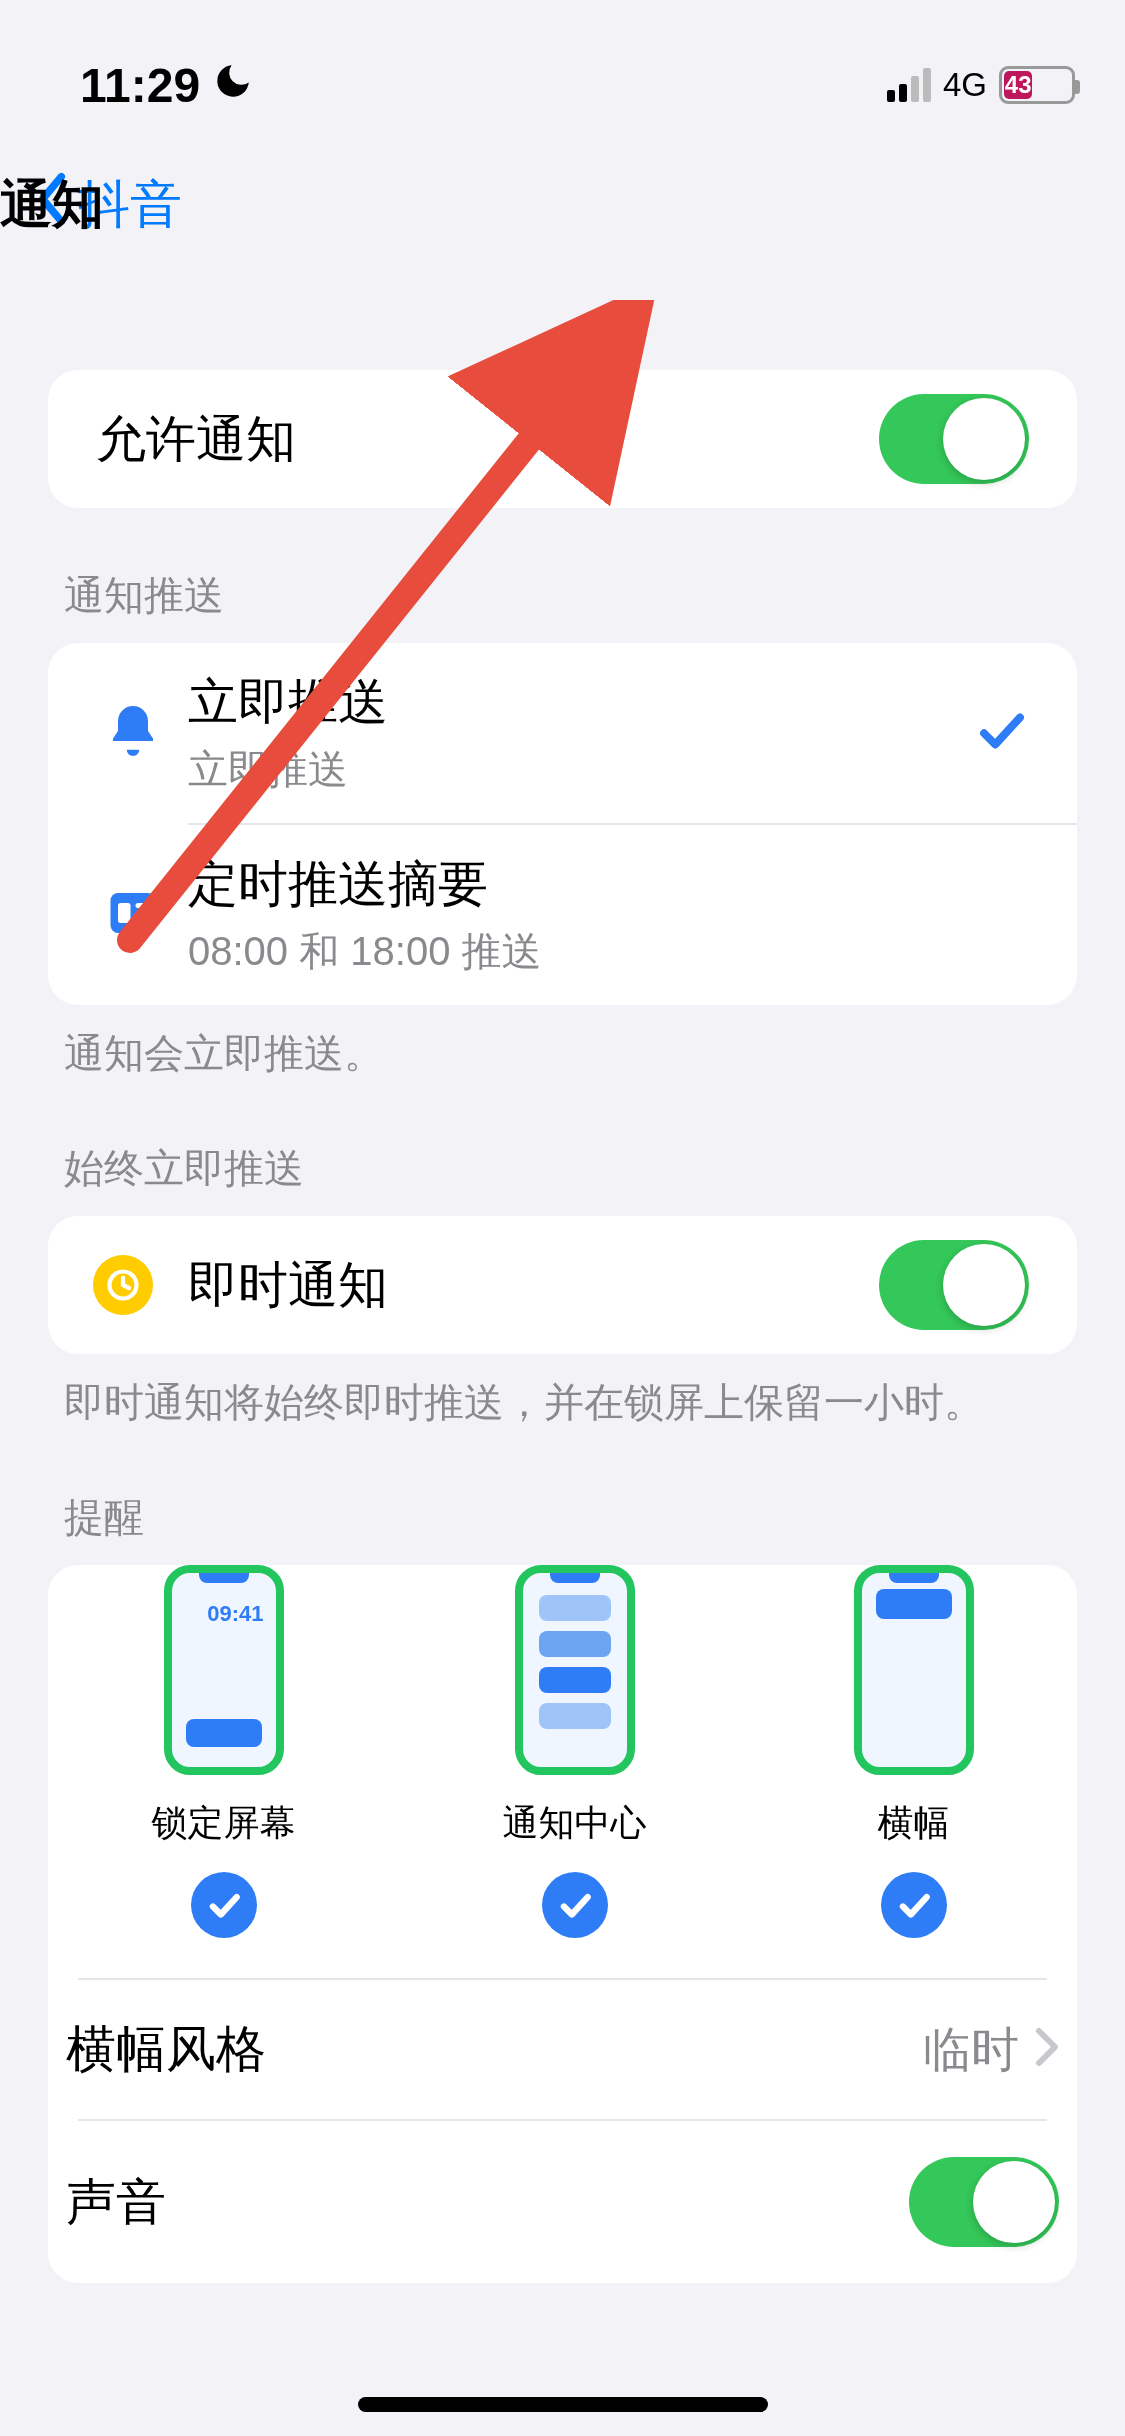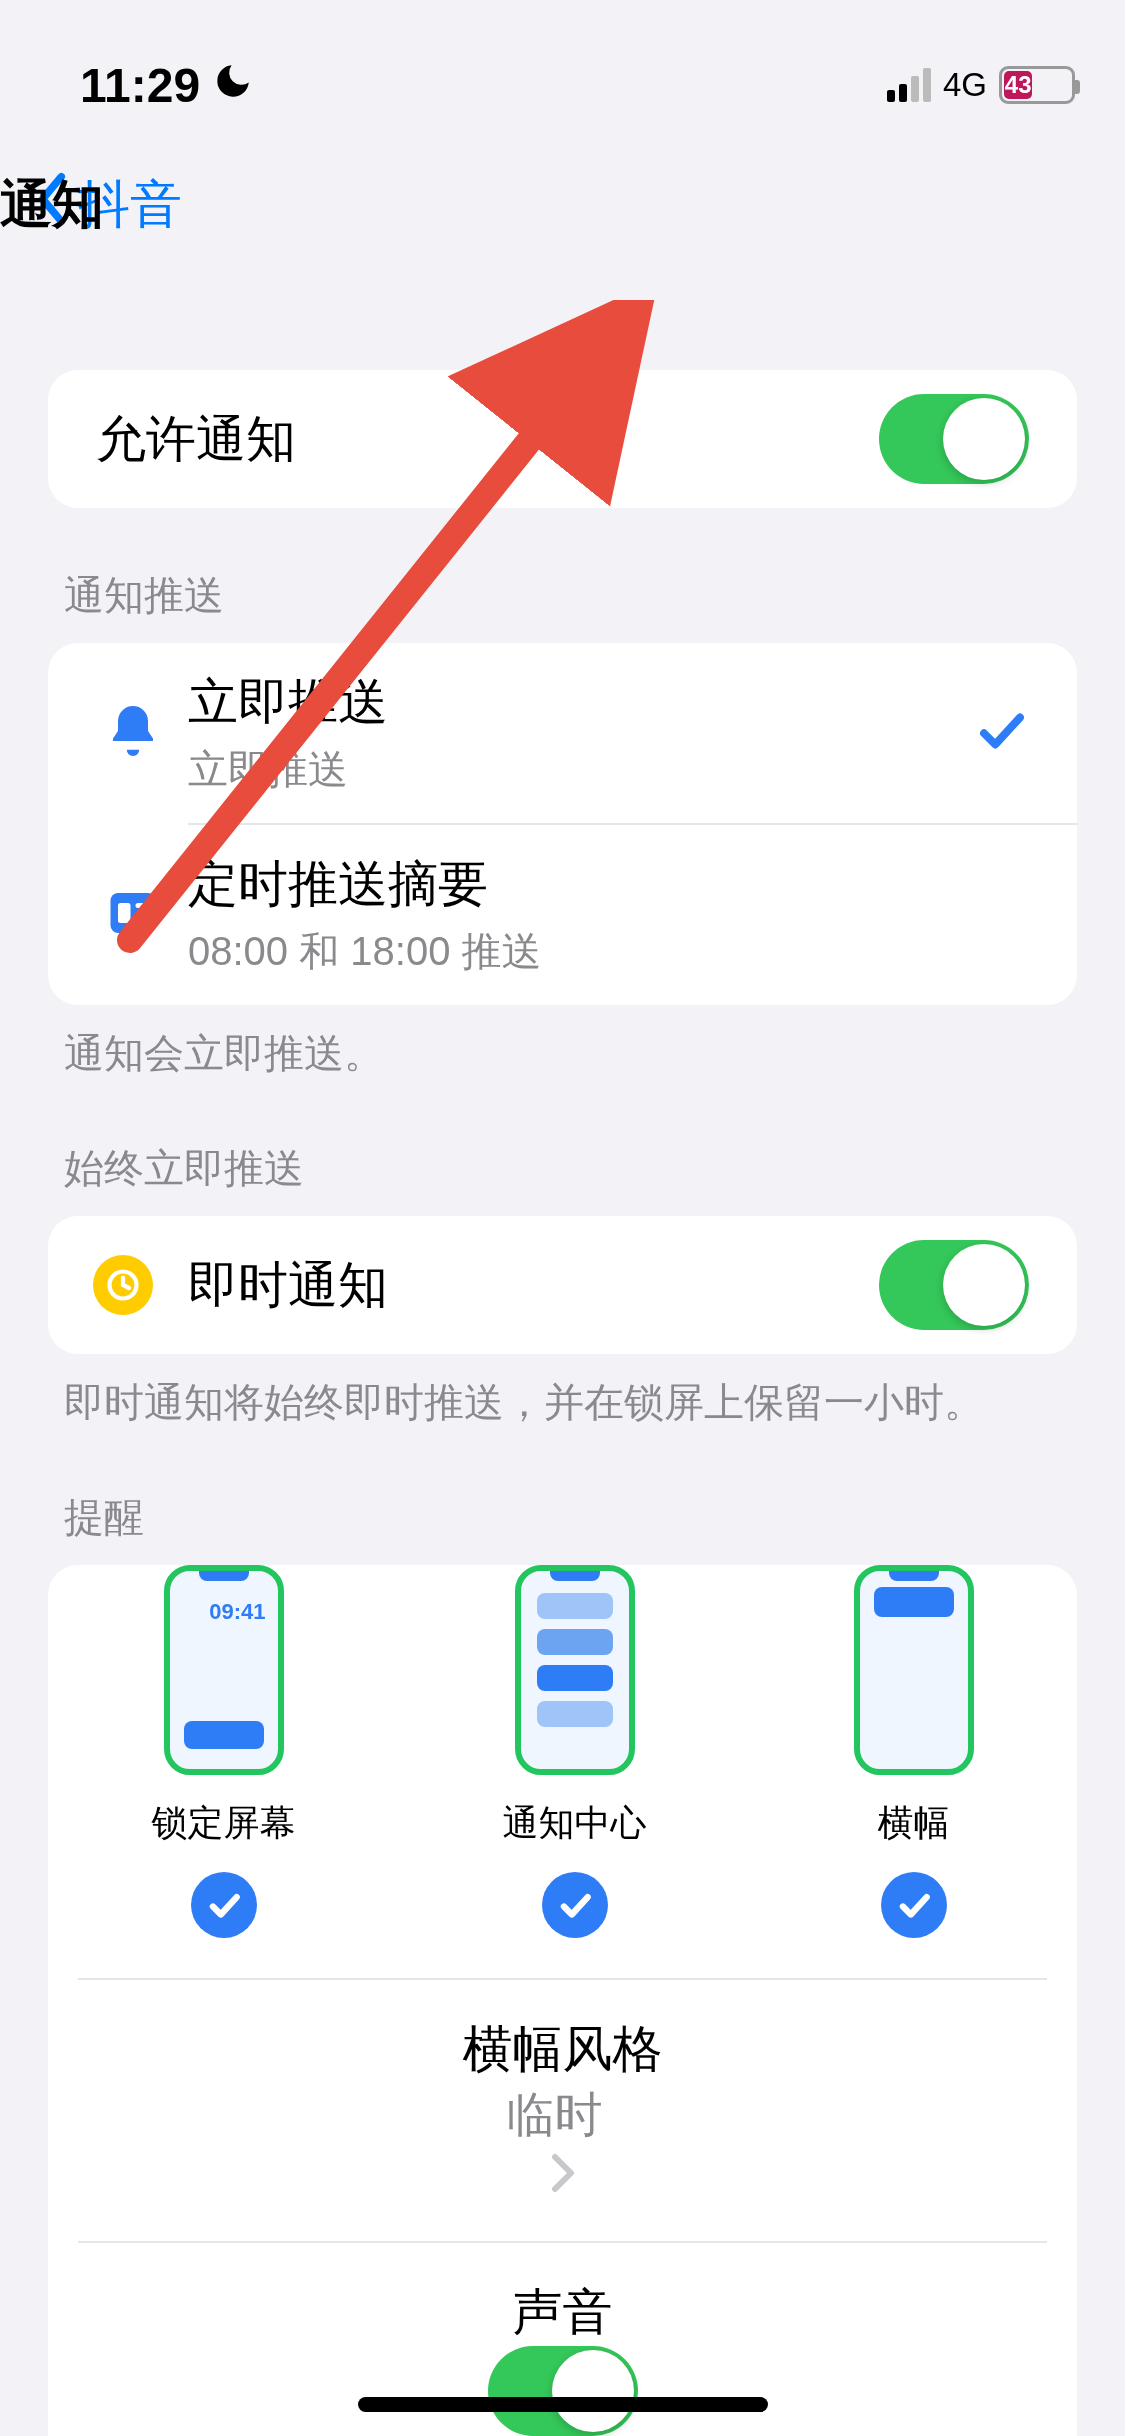--- a/index.html
+++ b/index.html
@@ -71,38 +71,38 @@
     .bell-icon svg { width:60px; height:60px; }
     .news-icon svg { width:60px; height:60px; }
     .clock-badge {
       width:60px; height:60px; border-radius:50%; background:#ffcc00;
       display:flex; align-items:center; justify-content:center;
     }
     .clock-badge svg { width:36px; height:36px; }
     .alerts-grid { display:flex; justify-content:space-around; padding-bottom:40px; }
     .alert-option { display:flex; flex-direction:column; align-items:center; gap:24px; }
     .phone-mock {
-      width:120px; height:210px; border:6px solid #22c55e; border-radius:26px;
+      width:120px; height:210px; border:8px solid #22c55e; border-radius:26px;
       background:#f0f6ff; position:relative; overflow:hidden;
     }
     .phone-notch { position:absolute; top:0; left:50%; transform:translateX(-50%); width:50px; height:10px; background:#2e7cf6; border-radius:0 0 8px 8px; }
     .lock-time { position:absolute; top:28px; right:12px; font-size:22px; color:#2e7cf6; font-weight:700; }
     .lock-bar { position:absolute; bottom:20px; left:14px; right:14px; height:28px; background:#2e7cf6; border-radius:8px; }
     .nc-stack { position:absolute; top:22px; left:16px; right:16px; display:flex; flex-direction:column; gap:10px; }
     .nc-item { height:26px; border-radius:8px; }
     .nc1{background:#9ec4f8}.nc2{background:#6ca4f2}.nc3{background:#2e7cf6}.nc4{background:#9ec4f8}
     .banner-bar { position:absolute; top:16px; left:14px; right:14px; height:30px; background:#2e7cf6; border-radius:8px; }
     .alert-label { font-size:36px;font-family:Liberation Mono, monospace; }
     .check-circle {
       width:66px; height:66px; border-radius:50%; background:#2e7cf6;
       display:flex; align-items:center; justify-content:center;
     }
     .check-circle svg { width:38px; height:38px; }
     .divider-full { height:2px; background:#e5e5ea; margin:0 30px; }
-    .simple-row { display:flex; align-items:center; padding:36px 18px; font-size:50px;flex-direction:column; }
+    .simple-row { display:flex; align-items:center; padding:36px 18px; font-size:50px; }
     .simple-row .label { flex:1; }
     .value-gray { color:#8a8a8e; font-size:48px; margin-right:16px; }
     .chevron-right svg { width:24px; height:40px; }
     .annotation-arrow { position:absolute; left:80px; top:300px; width:590px; height:680px; pointer-events:none; }
     .home-indicator { position:absolute; bottom:24px; left:50%; transform:translateX(-50%); width:410px; height:15px; background:#000; border-radius:10px; }
   </style>
 </head>
 <body>
 
 <div class="status-bar">

